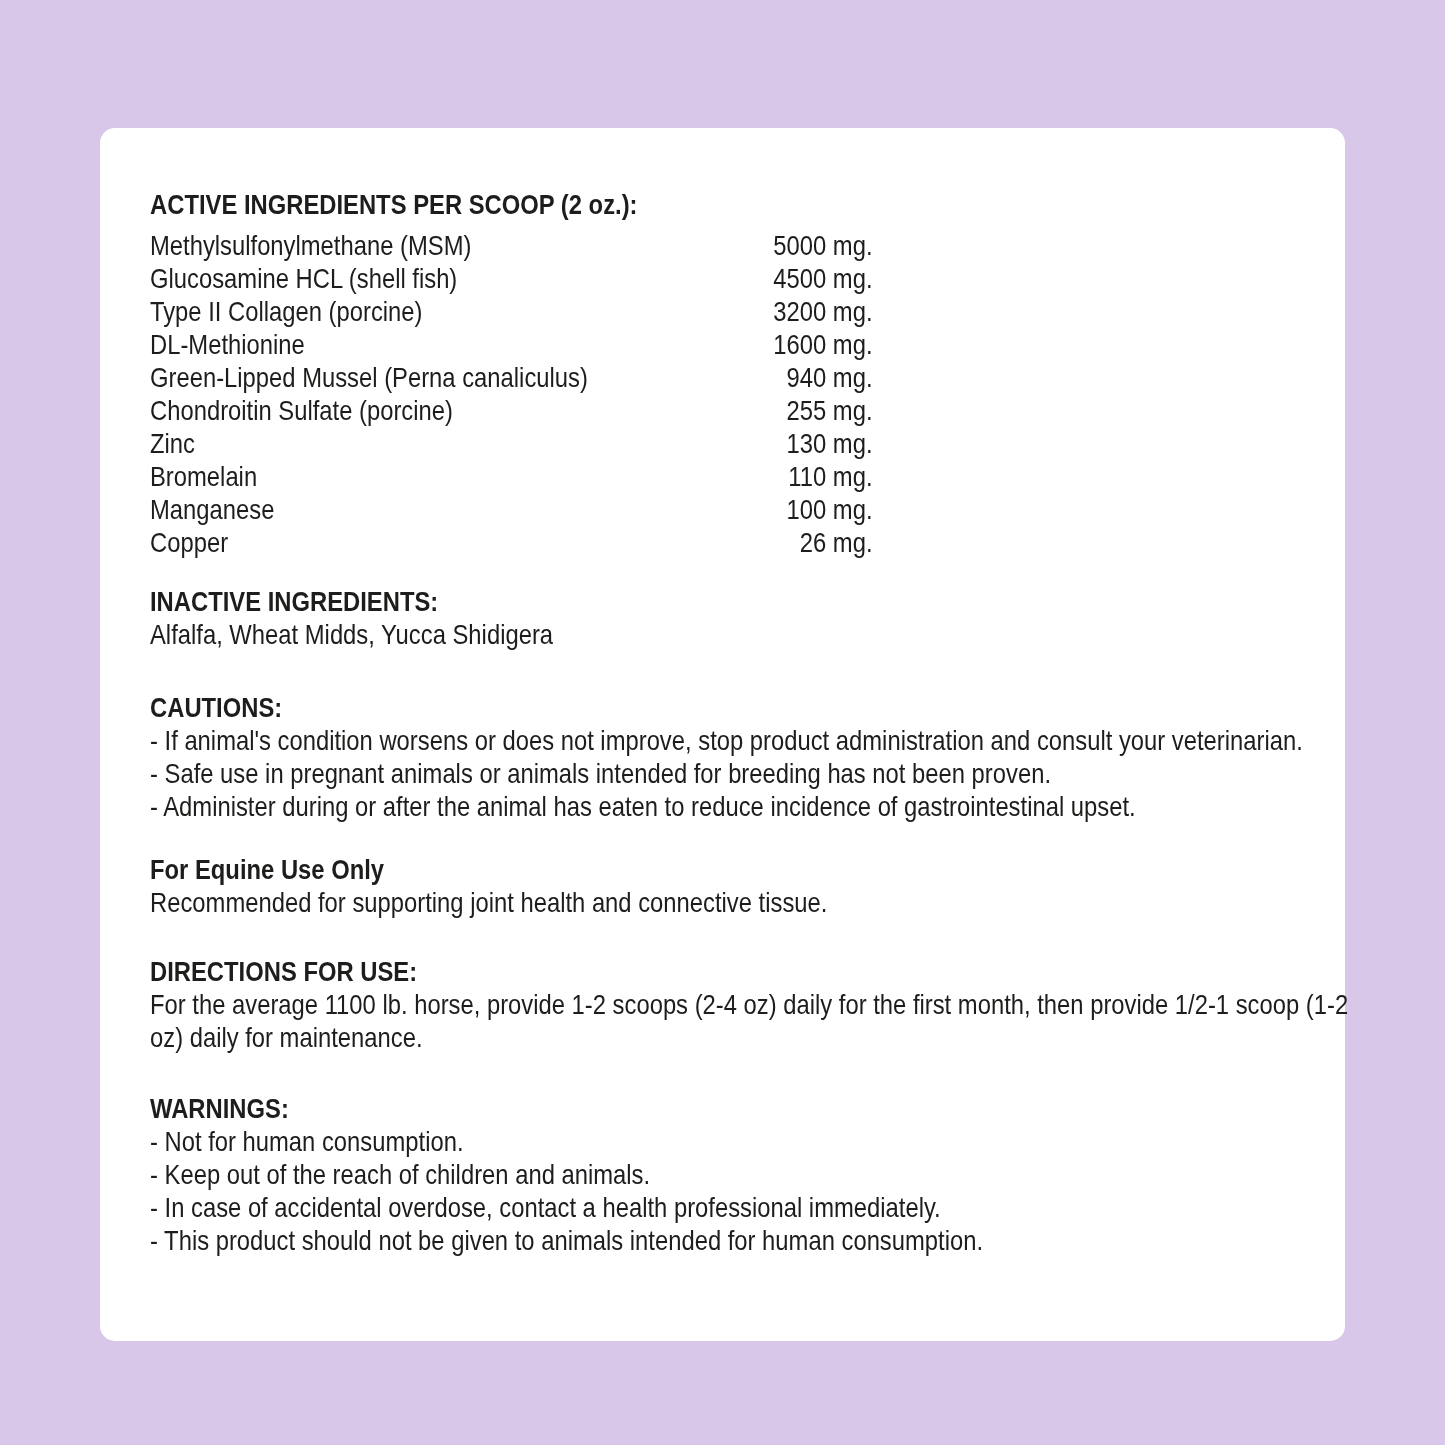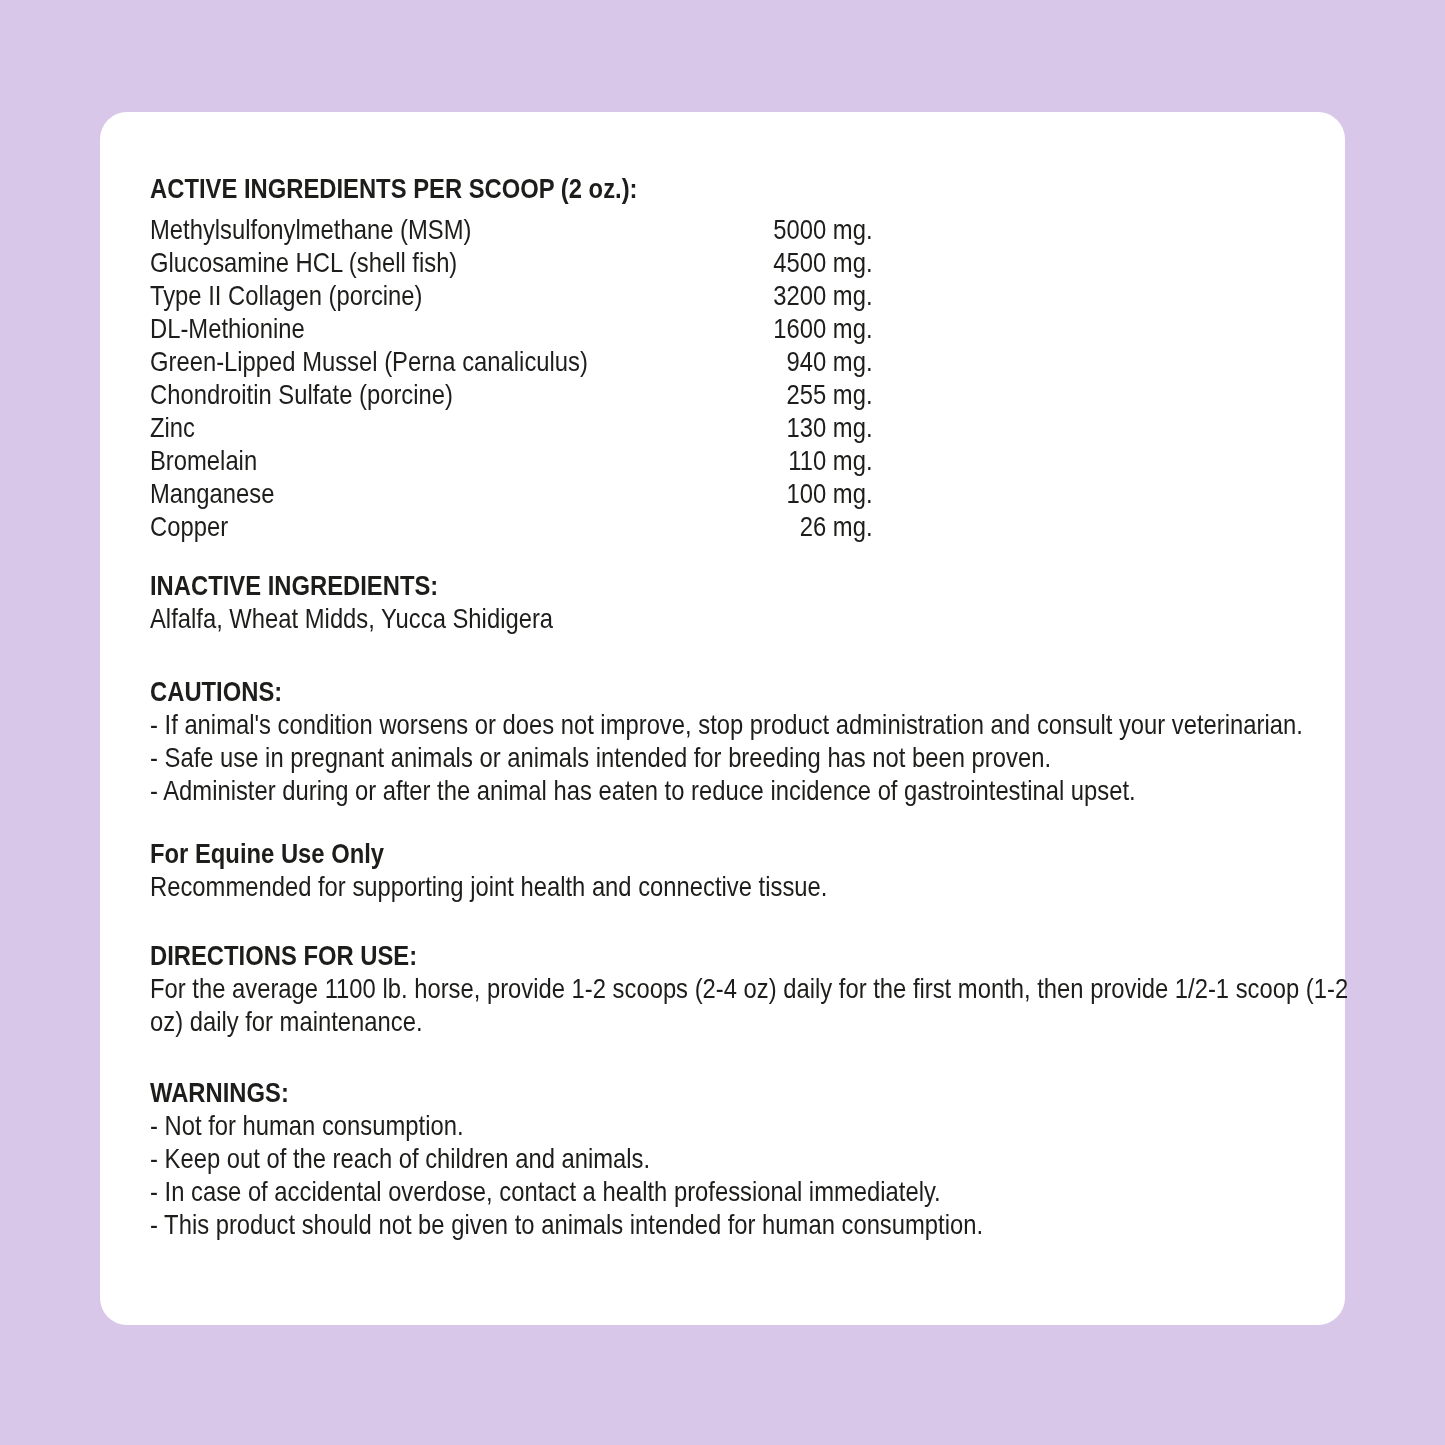--- a/index.html
+++ b/index.html
@@ -11,25 +11,25 @@
     height: 1445px;
     background: #d9c7e9;
     font-family: "Liberation Sans", "DejaVu Sans", sans-serif;
     color: #1d1d1b;
     position: relative;
     overflow: hidden;
   }
   .card {
     position: absolute;
     left: 100px;
-    top: 112px;
+    top: 128px;
     width: 1245px;
     height: 1213px;
     background: #ffffff;
-    border-radius: 27px;
+    border-radius: 15px;
   }
   .content {
     position: absolute;
     left: 50px;
     top: 60px;
     width: 1430px;
     transform: scaleX(0.85);
     transform-origin: 0 0;
     font-size: 28px;
     line-height: 33px;

